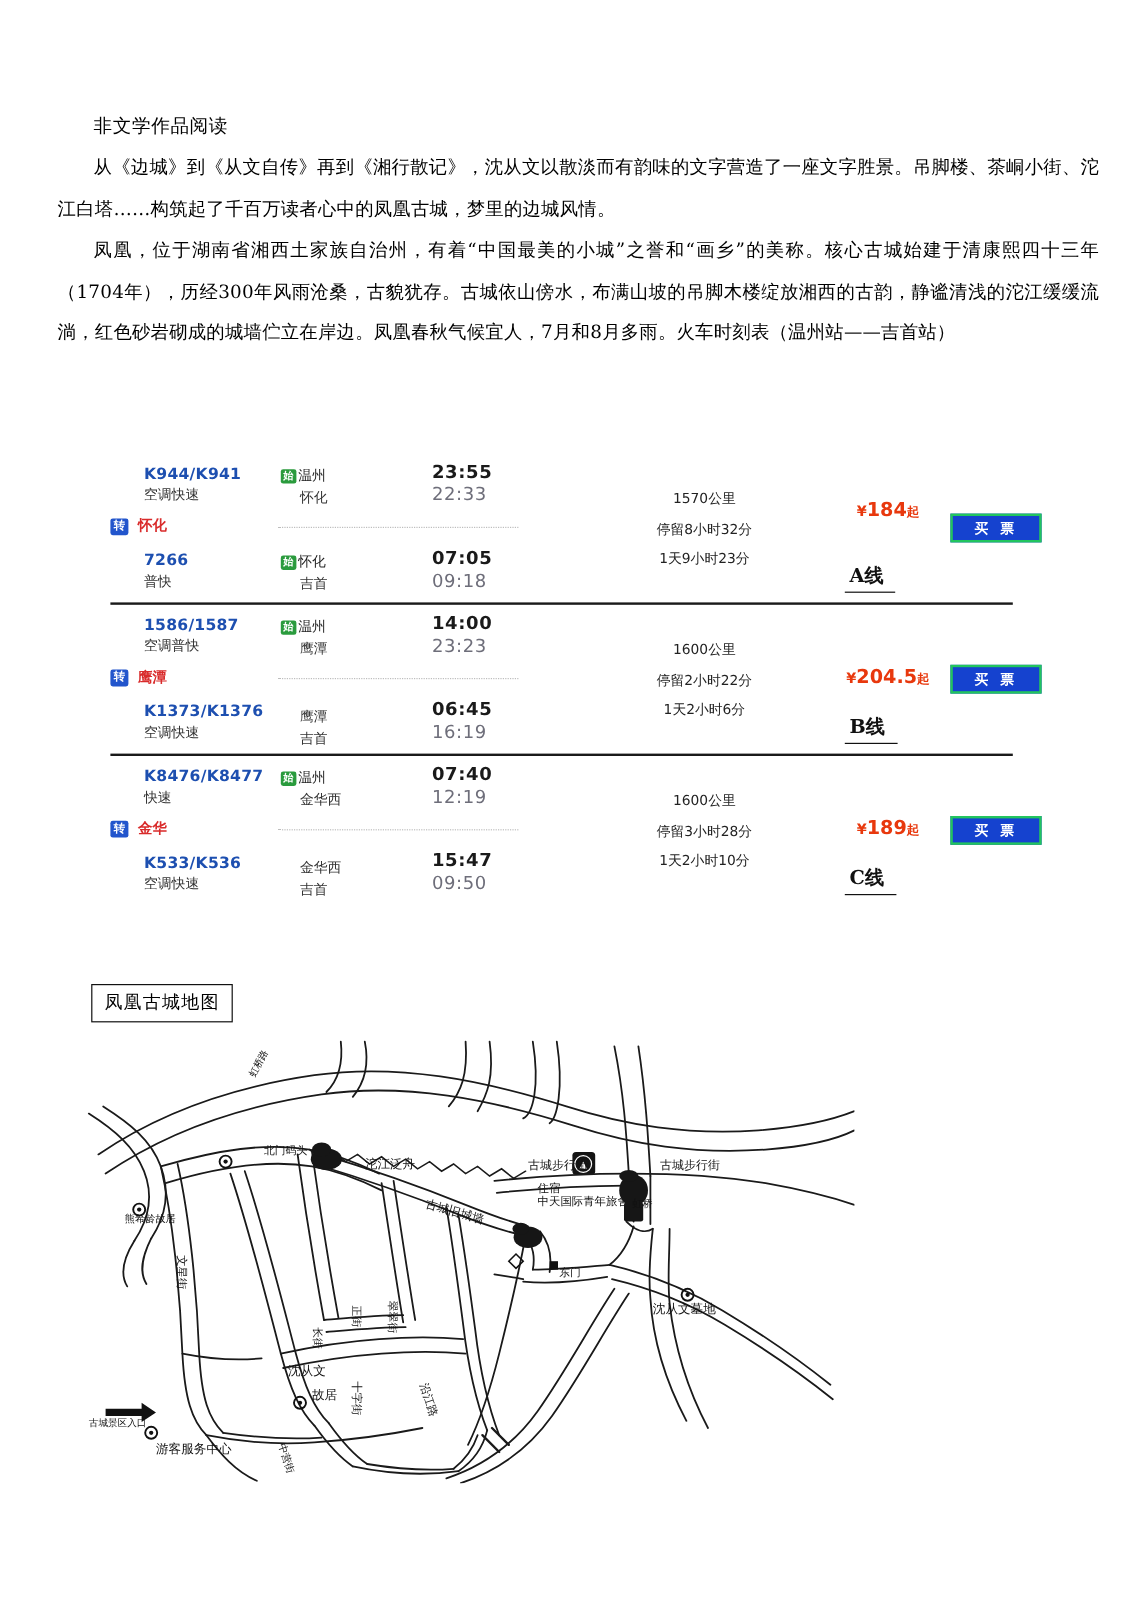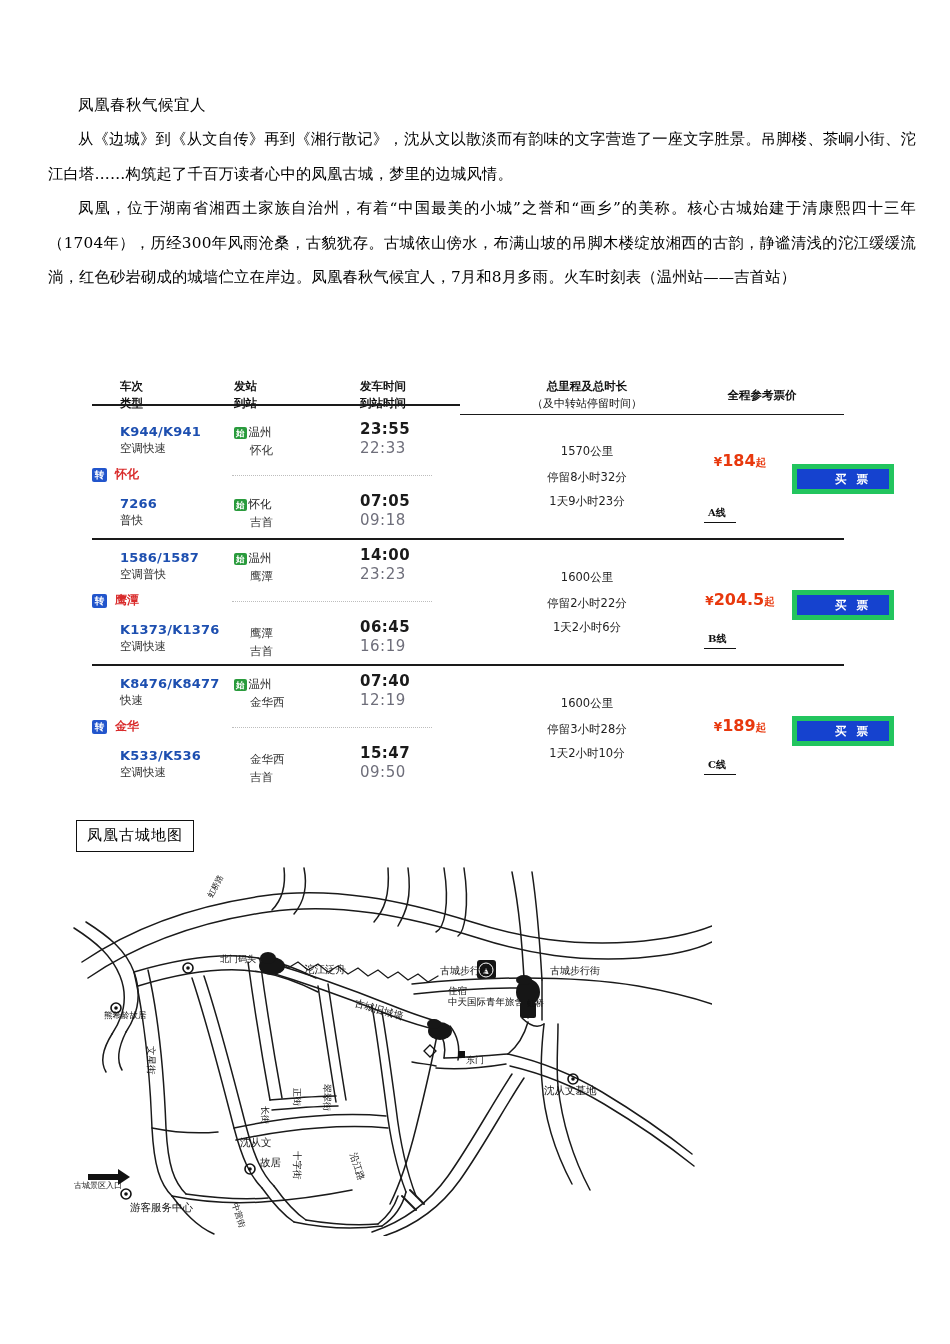--- a/index.html
+++ b/index.html
@@ -186,27 +186,26 @@
   .buy-btn {
     background: #1542cf;
     color: #ffffff;
     font-size: 11.5px;
     font-weight: bold;
     width: 72px;
     height: 20px;
     line-height: 20px;
     text-align: center;
     letter-spacing: 3px;
-    border: 5px solid #22c55e;
-    padding-left: 20px;
+    border: 2px solid #22c55e;
   }
   .route-label {
     position: absolute;
     font-family: "DejaVu Serif", "Liberation Serif", serif;
-    font-size: 10px;
+    font-size: 16px;
     font-weight: bold;
     color: #111;
     border-bottom: 1.6px solid #111;
     padding: 0 10px 2px 4px;
   }
 
   
   .map-title-box {
     position: absolute;
     left: 76px;
@@ -270,50 +269,27 @@
     color: #111;
     font-family: "DejaVu Sans", "Liberation Sans", sans-serif;
   }
 </style>
 </head>
 <body>
 
 <div class="page">
 
   <div class="prose">
-    <div class="sub-title">凤凰春秋气候宜人</div>
+    <div class="sub-title">非文学作品阅读</div>
     <div class="para">从《边城》到《从文自传》再到《湘行散记》，沈从文以散淡而有韵味的文字营造了一座文字胜景。吊脚楼、茶峒小街、沱江白塔……构筑起了千百万读者心中的凤凰古城，梦里的边城风情。</div>
     <div class="para">凤凰，位于湖南省湘西土家族自治州，有着“中国最美的小城”之誉和“画乡”的美称。核心古城始建于清康熙四十三年（1704年），历经300年风雨沧桑，古貌犹存。古城依山傍水，布满山坡的吊脚木楼绽放湘西的古韵，静谧清浅的沱江缓缓流淌，红色砂岩砌成的城墙伫立在岸边。凤凰春秋气候宜人，7月和8月多雨。火车时刻表（温州站——吉首站）</div>
   </div>
 
   <div class="train-table">
 
-    <div class="tt-header">
-      <div class="col x-train">
-        <div>车次</div>
-        <div class="l2">类型</div>
-      </div>
-      <div class="col x-station">
-        <div>发站</div>
-        <div class="l2">到站</div>
-      </div>
-      <div class="col x-time">
-        <div>发车时间</div>
-        <div class="l2">到站时间</div>
-      </div>
-      <div class="col c-mileage x-dist">
-        <div>总里程及总时长</div>
-        <div class="l2">（及中转站停留时间）</div>
-      </div>
-      <div class="col x-price" style="left:580px;width:180px;text-align:center;top:9px;">
-        <div>全程参考票价</div>
-      </div>
-      <div class="hdr-rule" style="top:26px;width:368px;"></div>
-      <div class="hdr-rule seg-right" style="top:36px;left:368px;width:384px;"></div>
-    </div>
 
     <div class="tt-body" id="tt-body">
         <div class="tt-group">
       <div class="cell x-train" style="top:10px">
         <div class="train-no">K944/K941</div>
         <div class="train-type">空调快速</div>
       </div>
       <div class="cell x-station" style="top:11px">
         <div class="stn-line from">
           <span class="badge-start">始</span>

